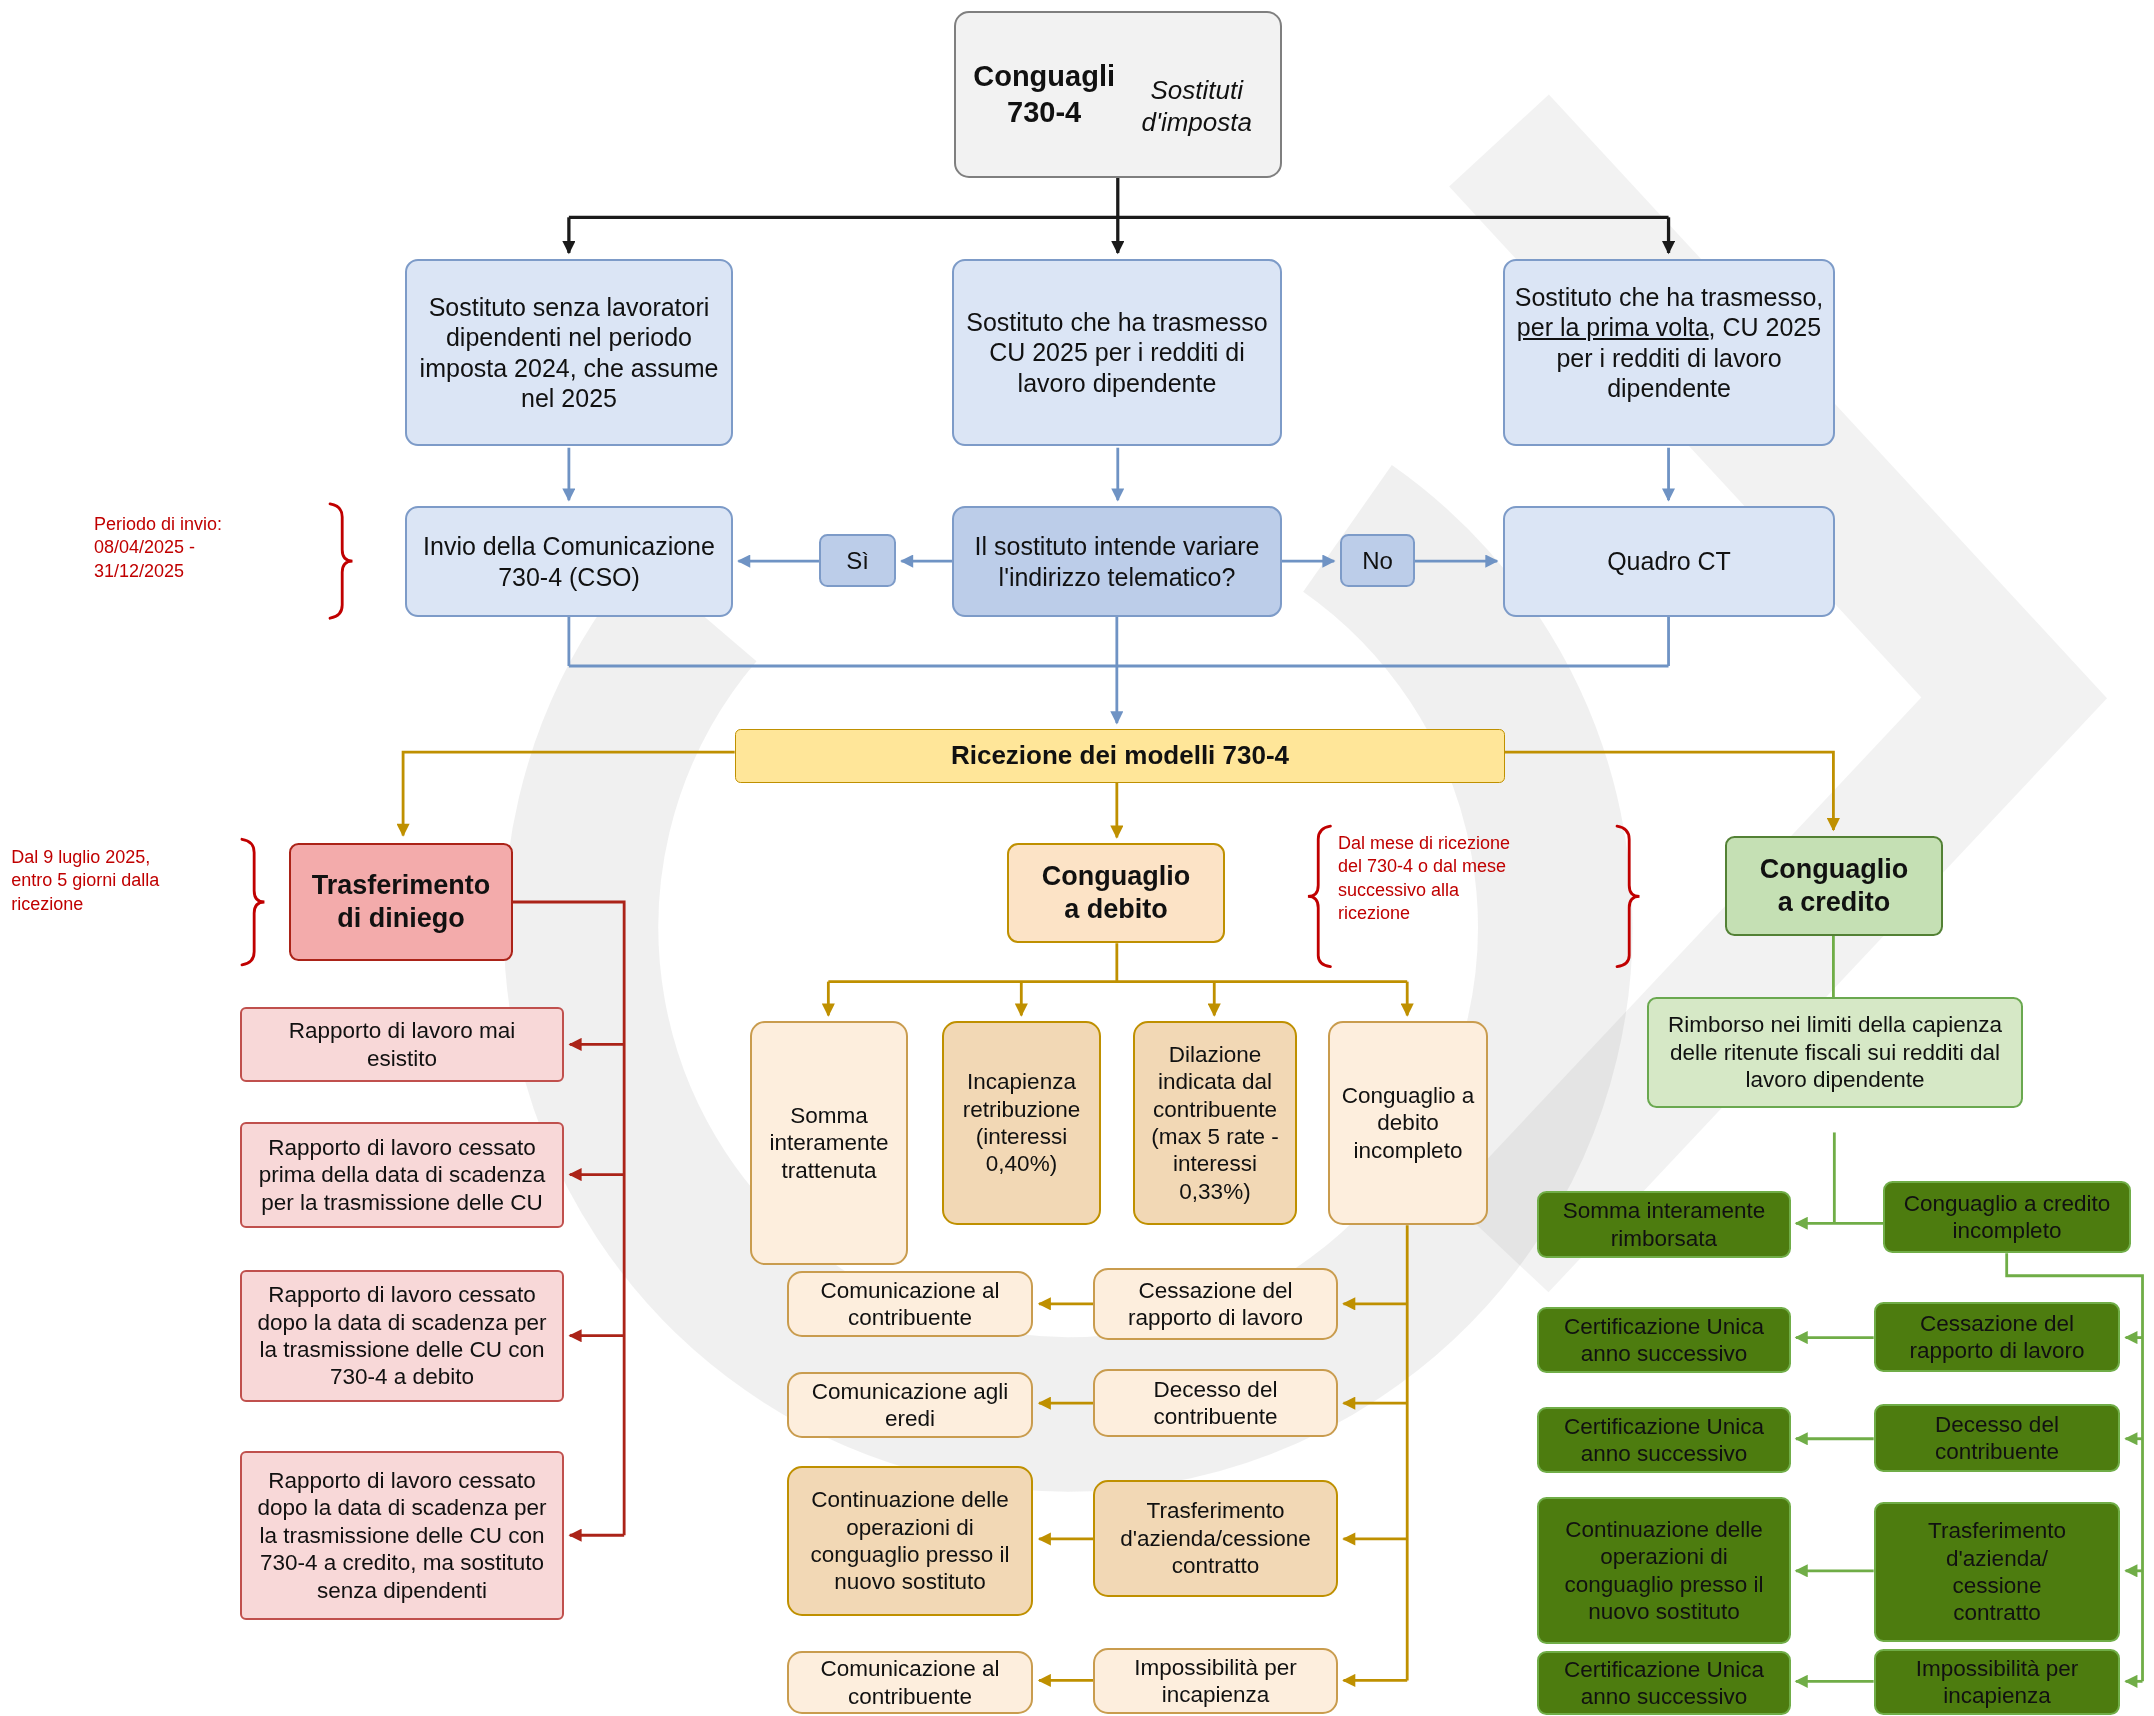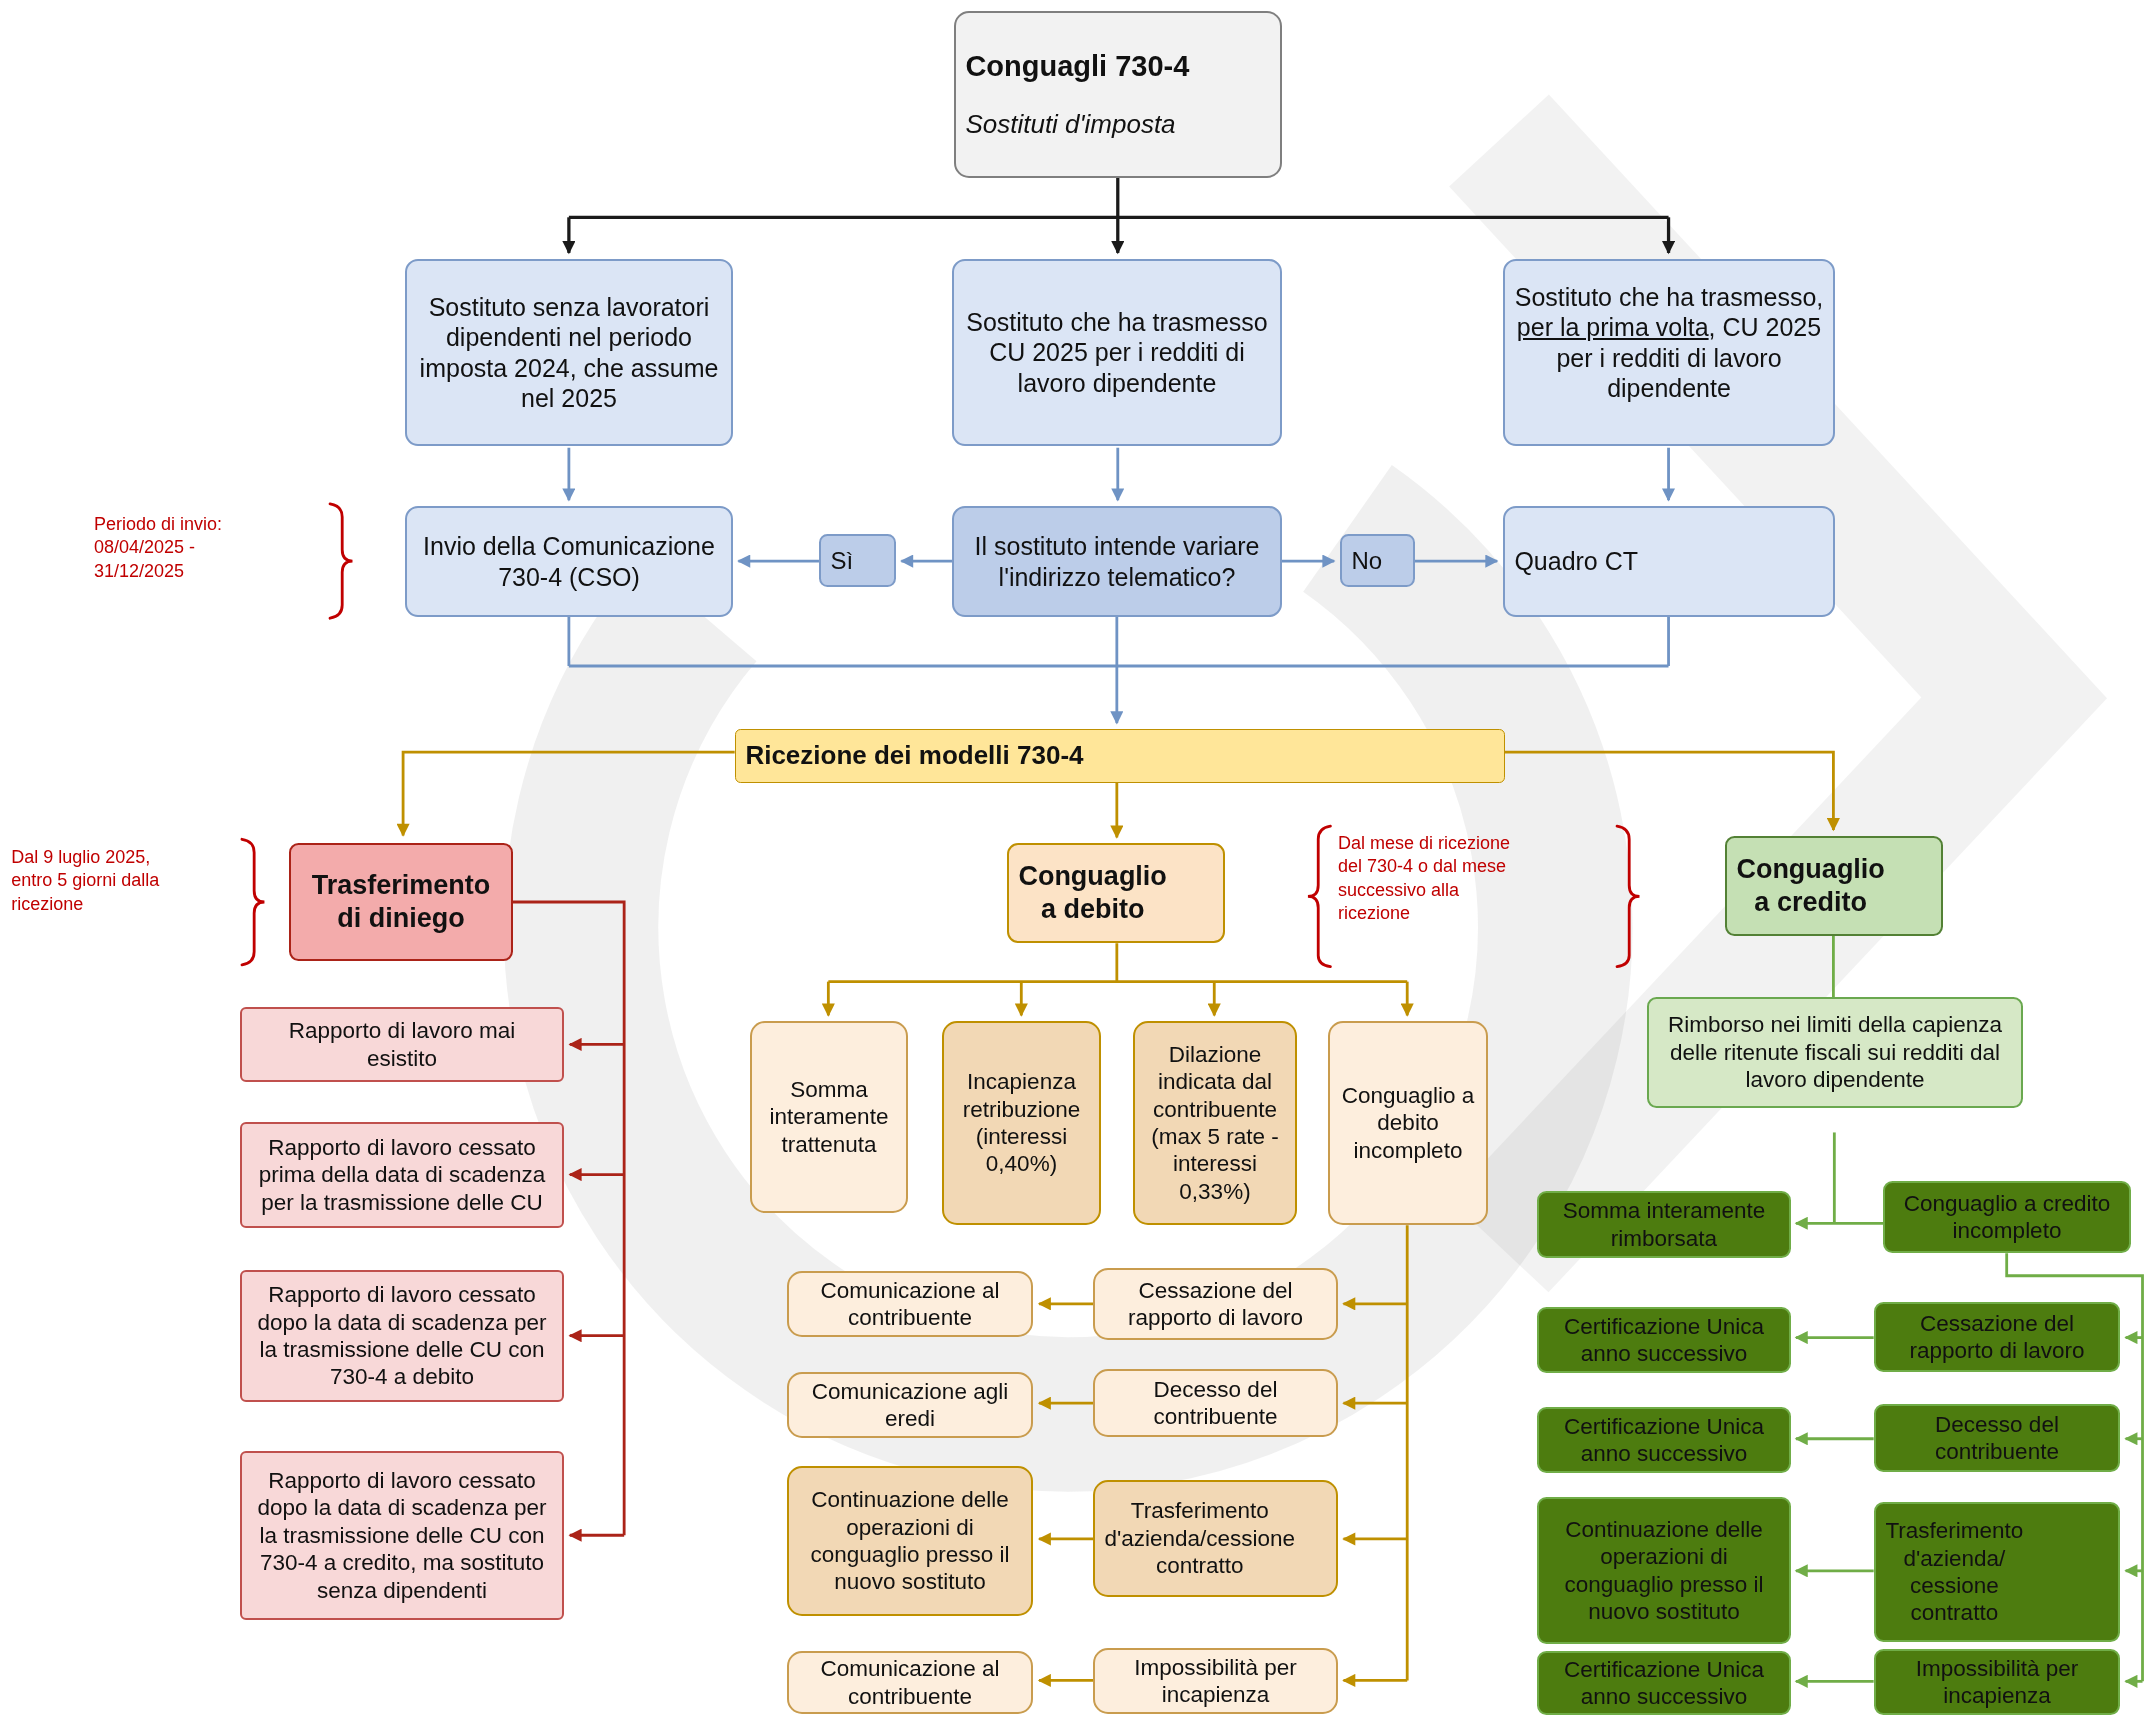--- a/index.html
+++ b/index.html
@@ -2,21 +2,21 @@
 <html style="font-size:15px"><head>
 <meta charset="utf-8">
 <style>
   *{margin:0;padding:0;box-sizing:border-box}
   html,body{background:#ffffff}
   body{font-family:"Liberation Sans",sans-serif;color:#111}
   #canvas{position:relative;width:2155px;height:1716px;background:#fff;overflow:hidden}
   .lyr{position:absolute;left:0;top:0;width:2155px;height:1716px}
   #watermark{z-index:0}
   #connectors{z-index:1}
-  .box{position:absolute;display:flex;flex-direction:column;align-items:flex-start;justify-content:center;
+  .box{position:absolute;display:flex;align-items:center;justify-content:center;
        text-align:center;white-space:pre-line;border-style:solid;line-height:1.22;z-index:2;padding:5.6px 9.4px}
   .gray{background:#f2f2f2;border-color:#7f7f7f;border-width:2.8px;border-radius:15px}
   .blue{background:#dbe5f5;border-color:#7d9bc8;border-width:2.3px;border-radius:13px;font-size:25px}
   .blue-dark{background:#bccde9}
   .small{border-radius:8.4px;font-size:24px}
   .banner{background:#ffe699;border-color:#bf9000;border-width:1.9px;border-radius:5.6px;font-weight:bold;font-size:26px}
   .red-head{background:#f3abab;border-color:#ab2318;border-width:2.8px;border-radius:9.4px;font-weight:bold;font-size:27px}
   .pink{background:#f8d8d8;border-color:#c0504d;border-width:2.3px;border-radius:6px;font-size:22.5px}
   .orange-head{background:#fce3c6;border-color:#bf9000;border-width:2.8px;border-radius:11.2px;font-weight:bold;font-size:27px}
   .orange{background:#fdeedd;border-color:#c99c4e;border-width:2.3px;border-radius:15px;font-size:22.5px}
@@ -162,21 +162,21 @@
 ricezione</div>
 
   <div class="box red-head" style="left:289px;top:843px;width:224px;height:118px">Trasferimento di diniego</div>
   <div class="box pink" style="left:240px;top:1007px;width:324px;height:75px">Rapporto di lavoro mai esistito</div>
   <div class="box pink" style="left:240px;top:1122px;width:324px;height:106px">Rapporto di lavoro cessato prima della data di scadenza per la trasmissione delle CU</div>
   <div class="box pink" style="left:240px;top:1270px;width:324px;height:132px">Rapporto di lavoro cessato dopo la data di scadenza per la trasmissione delle CU con 730-4 a debito</div>
   <div class="box pink" style="left:240px;top:1451px;width:324px;height:169px">Rapporto di lavoro cessato dopo la data di scadenza per la trasmissione delle CU con 730-4 a credito, ma sostituto senza dipendenti</div>
 
   <div class="box orange-head" style="left:1007px;top:843px;width:218px;height:100px">Conguaglio
 a debito</div>
-  <div class="box orange" style="left:750px;top:1021px;width:158px;height:192px">Somma interamente trattenuta</div>
+  <div class="box orange" style="left:750px;top:1021px;width:158px;height:244px">Somma interamente trattenuta</div>
   <div class="box orange orange-dark" style="left:942px;top:1021px;width:159px;height:204px">Incapienza retribuzione (interessi 0,40%)</div>
   <div class="box orange orange-dark" style="left:1133px;top:1021px;width:164px;height:204px">Dilazione indicata dal contribuente (max 5 rate - interessi 0,33%)</div>
   <div class="box orange" style="left:1328px;top:1021px;width:160px;height:204px">Conguaglio a debito incompleto</div>
 
   <div class="box orange" style="left:787px;top:1271px;width:246px;height:66px">Comunicazione al contribuente</div>
   <div class="box orange" style="left:1093px;top:1268px;width:245px;height:72px">Cessazione del rapporto di lavoro</div>
   <div class="box orange" style="left:787px;top:1372px;width:246px;height:66px">Comunicazione agli eredi</div>
   <div class="box orange" style="left:1093px;top:1369px;width:245px;height:68px">Decesso del contribuente</div>
   <div class="box orange orange-dark" style="left:787px;top:1466px;width:246px;height:150px">Continuazione delle operazioni di conguaglio presso il nuovo sostituto</div>
   <div class="box orange orange-dark" style="left:1093px;top:1480px;width:245px;height:117px">Trasferimento

